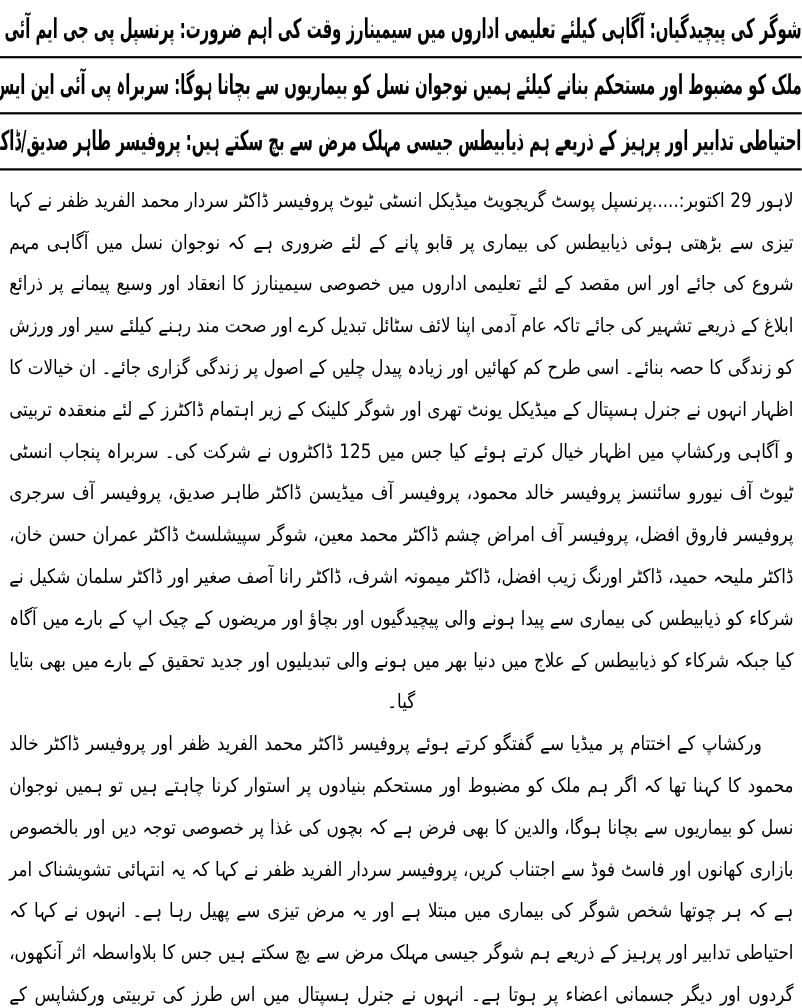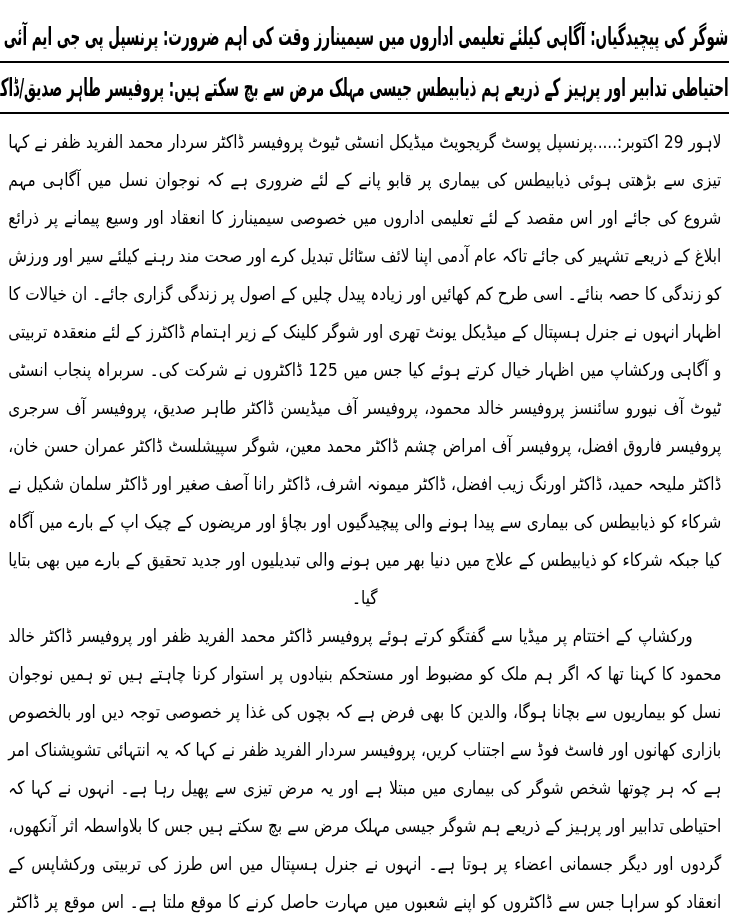--- a/index.html
+++ b/index.html
@@ -13,21 +13,21 @@
     height: 916px;
     background: #ffffff;
     overflow: hidden;
     box-sizing: border-box;
     font-family: "DejaVu Sans", sans-serif;
     color: #000000;
   }
   
   .headline {
     width: 729px;
-    padding-top: 12px;
+    padding-top: 2px;
   }
   .headline-row {
     height: 49px;
     border-bottom: 2px solid #000000;
     direction: rtl;
     overflow: visible;
   }
   .headline-text {
     display: block;
     width: 185%;               
@@ -76,20 +76,23 @@
 </head>
 <body>
 
 <div class="page">
 
   <div class="headline">
     <div class="headline-row">
       <span class="headline-text">شوگر کی پیچیدگیاں: آگاہی کیلئے تعلیمی اداروں میں سیمینارز وقت کی اہم ضرورت: پرنسپل پی جی ایم آئی</span>
     </div>
     <div class="headline-row">
+      <span class="headline-text">ملک کو مضبوط اور مستحکم بنانے کیلئے ہمیں نوجوان نسل کو بیماریوں سے بچانا ہوگا: سربراہ پی آئی این ایس</span>
+    </div>
+    <div class="headline-row">
       <span class="headline-text">احتیاطی تدابیر اور پرہیز کے ذریعے ہم ذیابیطس جیسی مہلک مرض سے بچ سکتے ہیں: پروفیسر طاہر صدیق/ڈاکٹر عمران حسن</span>
     </div>
   </div>
 
   <div class="article">
     <p class="para"><span class="dateline">لاہور 29 اکتوبر:.....</span><span>پرنسپل پوسٹ گریجویٹ میڈیکل انسٹی ٹیوٹ پروفیسر ڈاکٹر سردار محمد الفرید ظفر نے کہا تیزی سے بڑھتی ہوئی ذیابیطس کی بیماری پر قابو پانے کے لئے ضروری ہے کہ نوجوان نسل میں آگاہی مہم شروع کی جائے اور اس مقصد کے لئے تعلیمی اداروں میں خصوصی سیمینارز کا انعقاد اور وسیع پیمانے پر ذرائع ابلاغ کے ذریعے تشہیر کی جائے تاکہ عام آدمی اپنا لائف سٹائل تبدیل کرے اور صحت مند رہنے کیلئے سیر اور ورزش کو زندگی کا حصہ بنائے۔ اسی طرح کم کھائیں اور زیادہ پیدل چلیں کے اصول پر زندگی گزاری جائے۔ ان خیالات کا اظہار انہوں نے جنرل ہسپتال کے میڈیکل یونٹ تھری اور شوگر کلینک کے زیر اہتمام ڈاکٹرز کے لئے منعقدہ تربیتی و آگاہی ورکشاپ میں اظہار خیال کرتے ہوئے کیا جس میں 125 ڈاکٹروں نے شرکت کی۔ سربراہ پنجاب انسٹی ٹیوٹ آف نیورو سائنسز پروفیسر خالد محمود، پروفیسر آف میڈیسن ڈاکٹر طاہر صدیق، پروفیسر آف سرجری پروفیسر فاروق افضل، پروفیسر آف امراض چشم ڈاکٹر محمد معین، شوگر سپیشلسٹ ڈاکٹر عمران حسن خان، ڈاکٹر ملیحہ حمید، ڈاکٹر اورنگ زیب افضل، ڈاکٹر میمونہ اشرف، ڈاکٹر رانا آصف صغیر اور ڈاکٹر سلمان شکیل نے شرکاء کو ذیابیطس کی بیماری سے پیدا ہونے والی پیچیدگیوں اور بچاؤ اور مریضوں کے چیک اپ کے بارے میں آگاہ کیا جبکہ شرکاء کو ذیابیطس کے علاج میں دنیا بھر میں ہونے والی تبدیلیوں اور جدید تحقیق کے بارے میں بھی بتایا گیا۔</span></p>
     <p class="para indented"><span>ورکشاپ کے اختتام پر میڈیا سے گفتگو کرتے ہوئے پروفیسر ڈاکٹر محمد الفرید ظفر اور پروفیسر ڈاکٹر خالد محمود کا کہنا تھا کہ اگر ہم ملک کو مضبوط اور مستحکم بنیادوں پر استوار کرنا چاہتے ہیں تو ہمیں نوجوان نسل کو بیماریوں سے بچانا ہوگا، والدین کا بھی فرض ہے کہ بچوں کی غذا پر خصوصی توجہ دیں اور بالخصوص بازاری کھانوں اور فاسٹ فوڈ سے اجتناب کریں، پروفیسر سردار الفرید ظفر نے کہا کہ یہ انتہائی تشویشناک امر ہے کہ ہر چوتھا شخص شوگر کی بیماری میں مبتلا ہے اور یہ مرض تیزی سے پھیل رہا ہے۔ انہوں نے کہا کہ احتیاطی تدابیر اور پرہیز کے ذریعے ہم شوگر جیسی مہلک مرض سے بچ سکتے ہیں جس کا بلاواسطہ اثر آنکھوں، گردوں اور دیگر جسمانی اعضاء پر ہوتا ہے۔ انہوں نے جنرل ہسپتال میں اس طرز کی تربیتی ورکشاپس کے انعقاد کو سراہا جس سے ڈاکٹروں کو اپنے شعبوں میں مہارت حاصل کرنے کا موقع ملتا ہے۔ اس موقع پر ڈاکٹر شیراز انجم، ڈاکٹر عبدالعزیز گجر و دیگر ڈاکٹرز موجود تھے۔</span></p>
   </div>
 
 </div>

